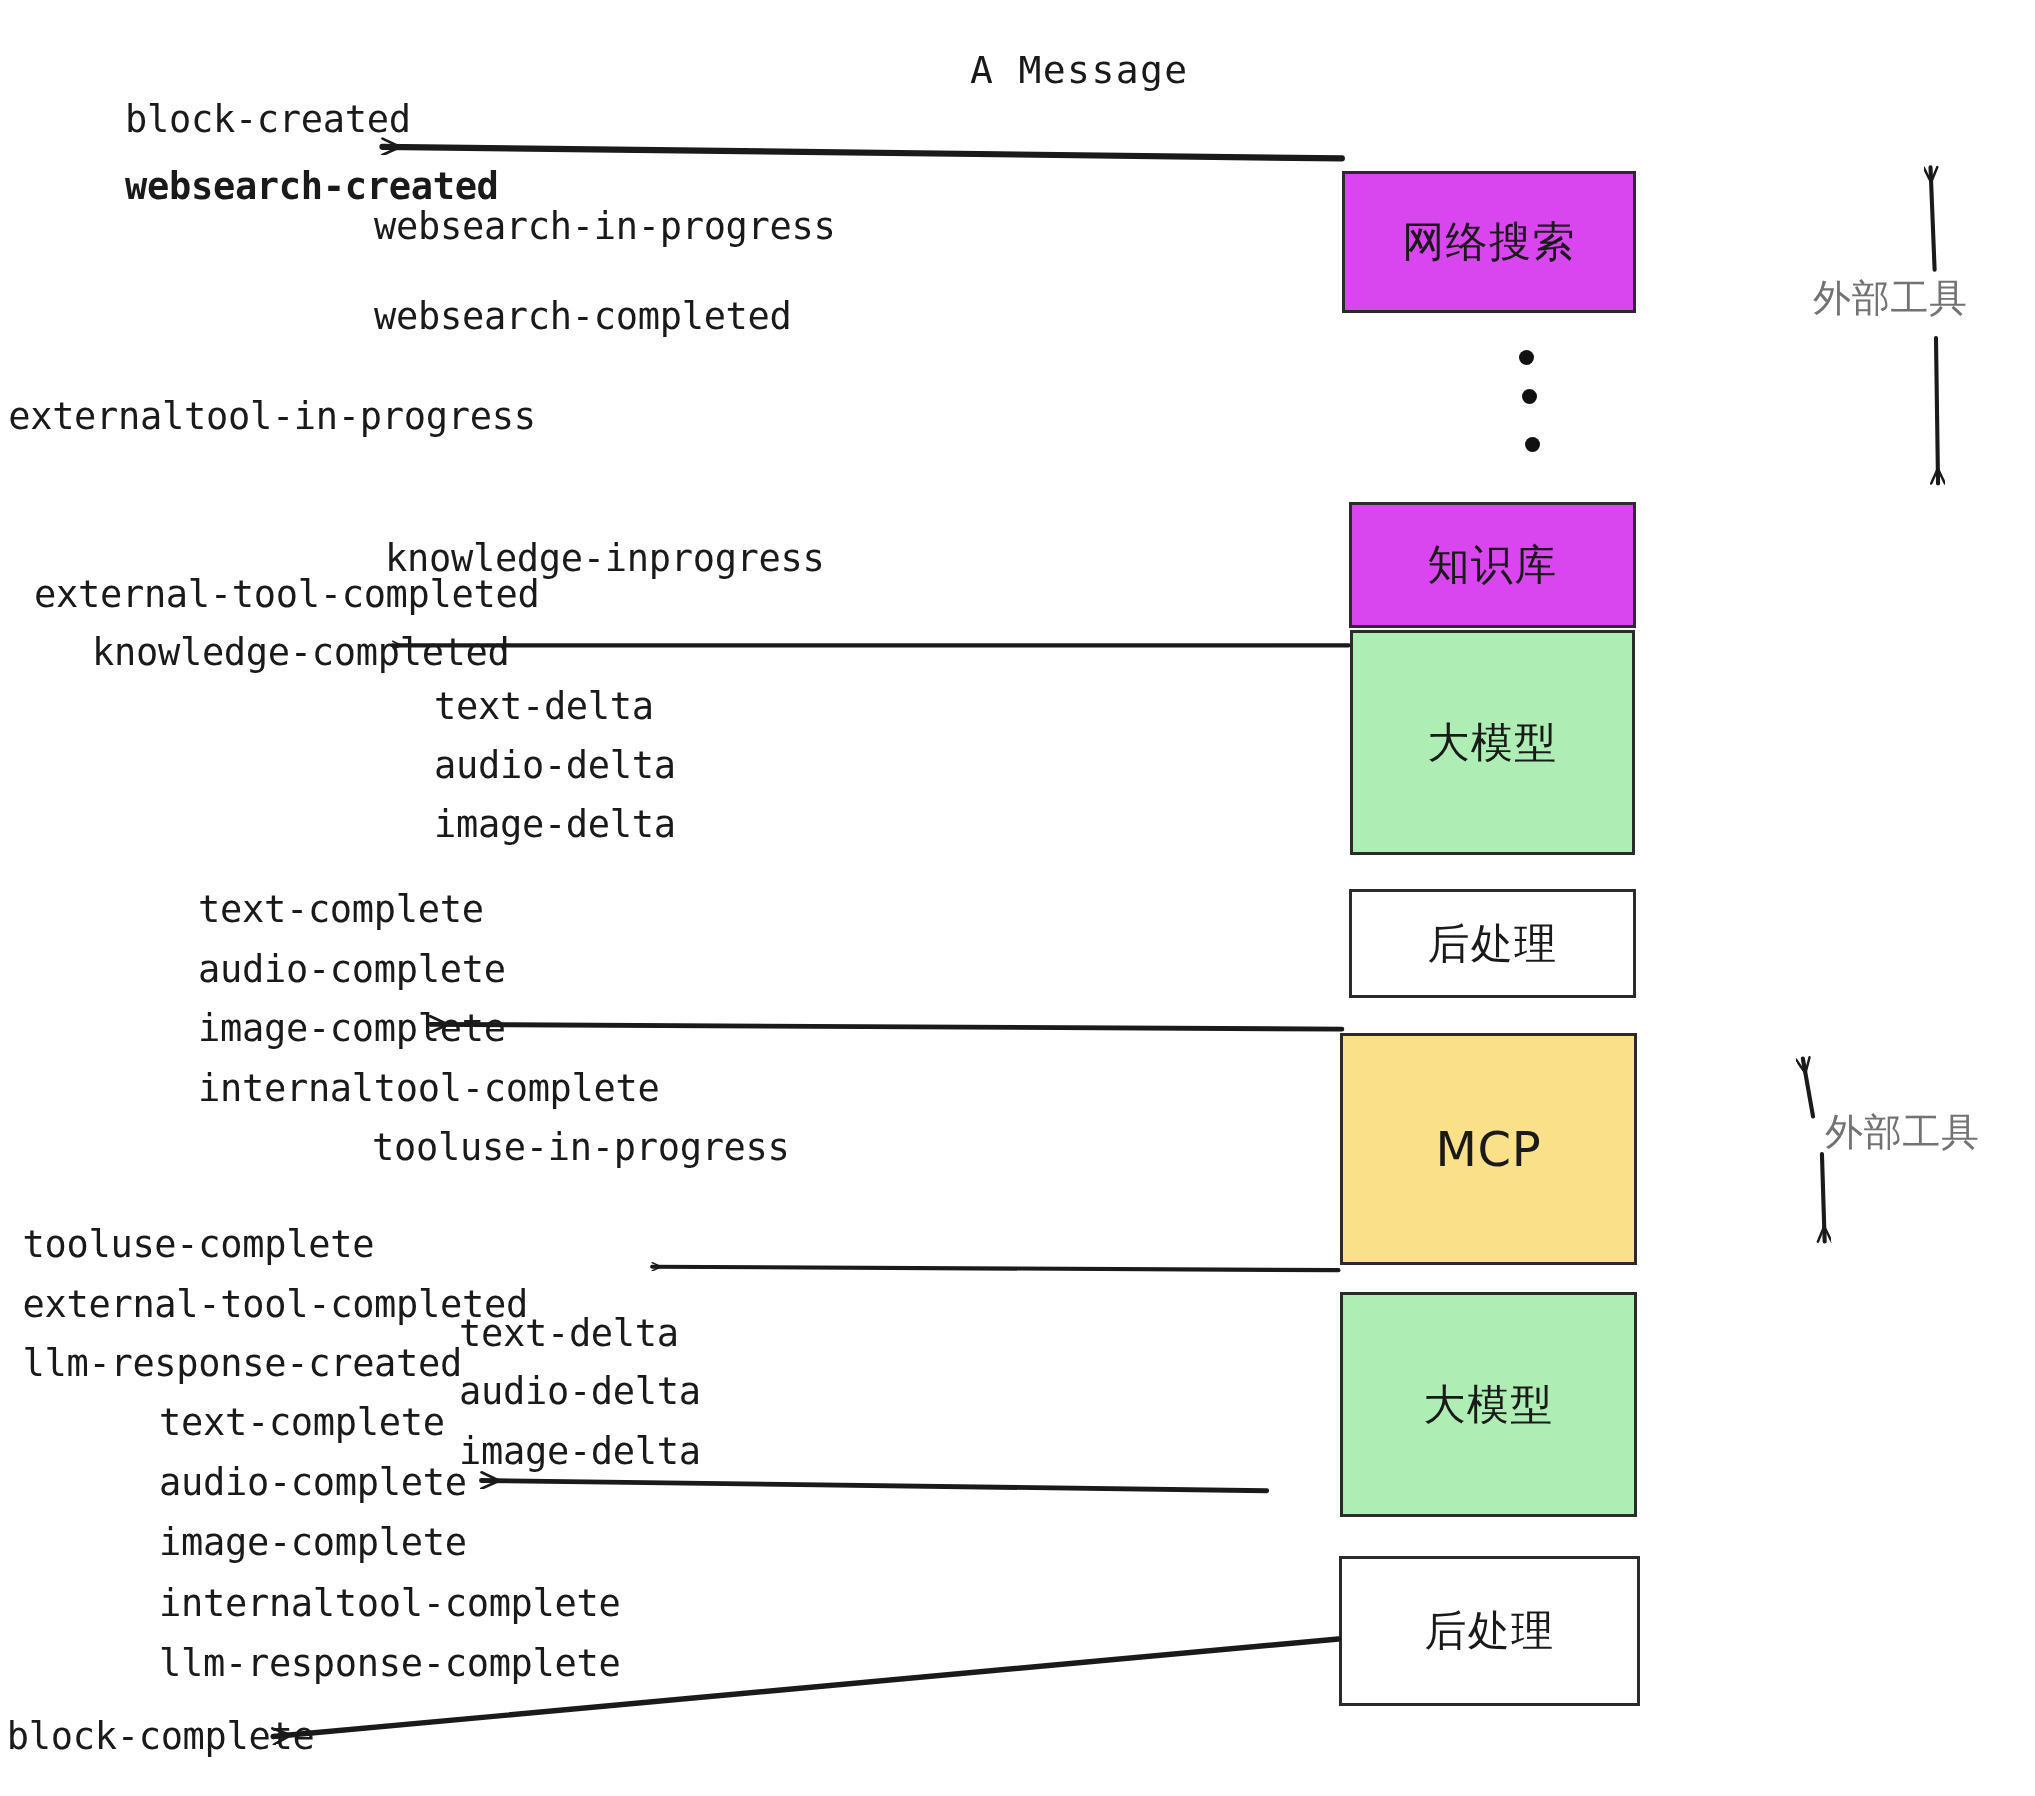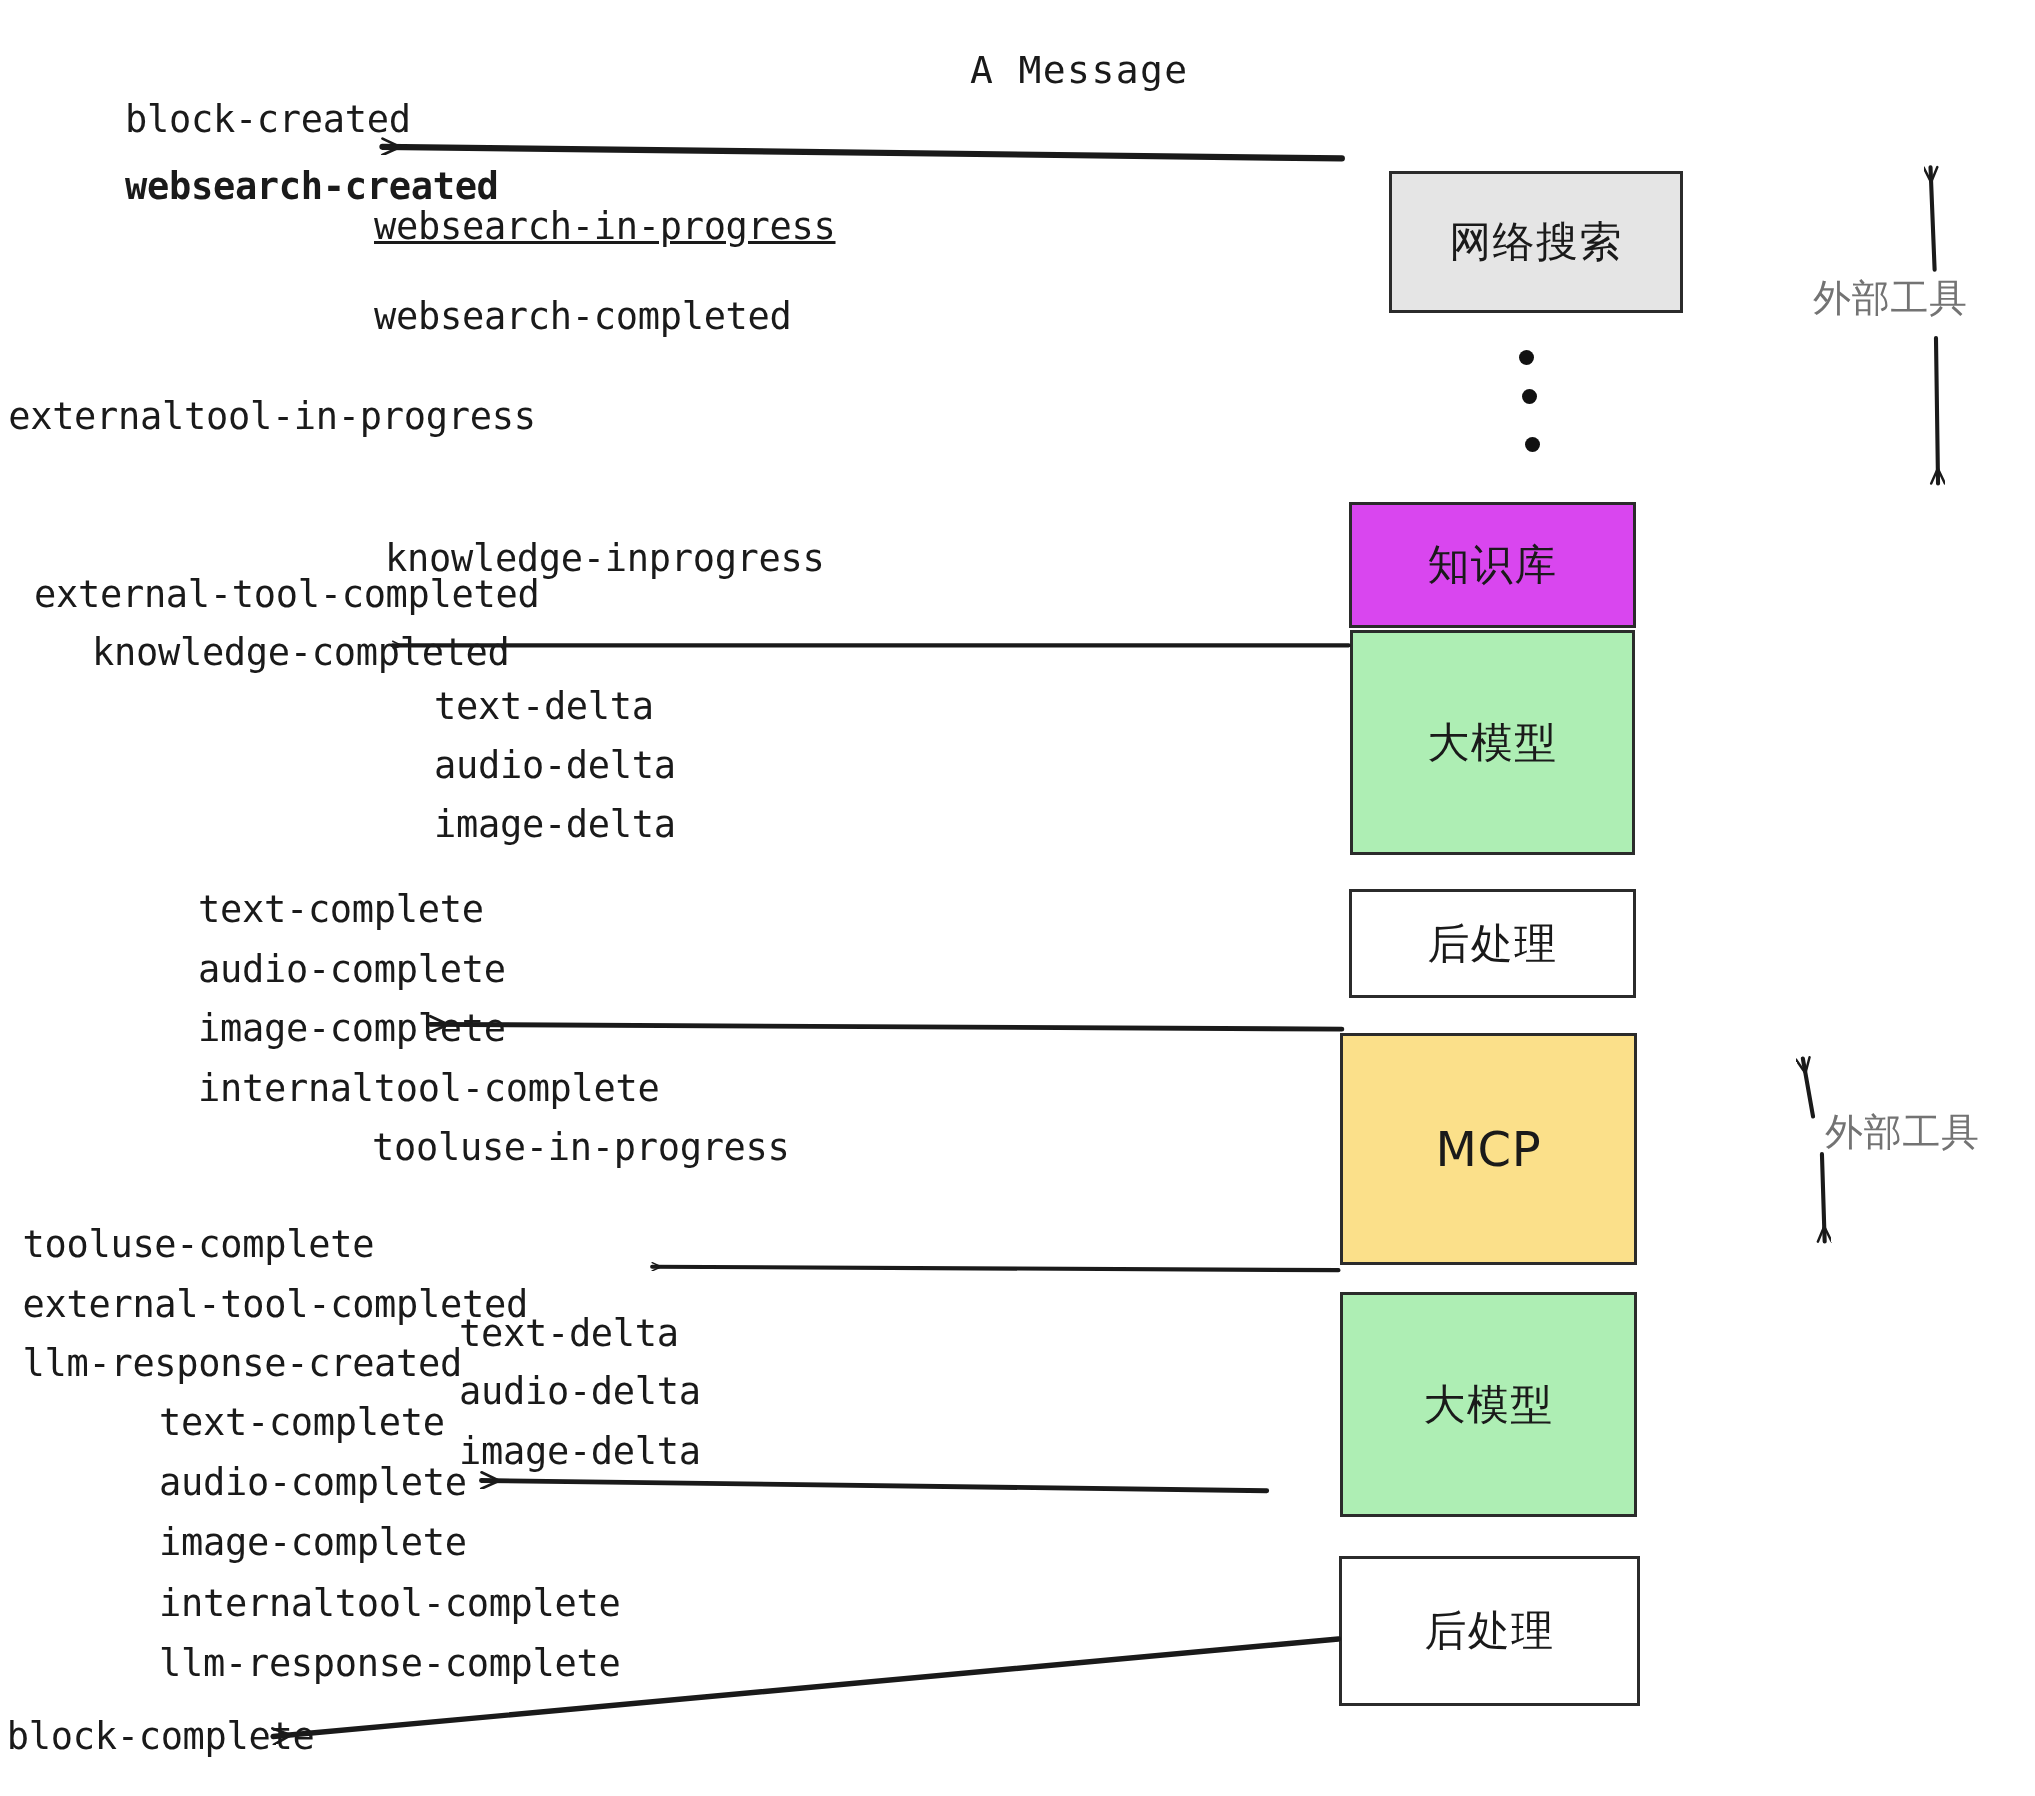--- a/index.html
+++ b/index.html
@@ -75,21 +75,21 @@
     pointer-events: none;
   }
 </style>
 </head>
 <body>
 
 <div id="canvas">
 
   <div class="title" style="left:970px; top:19px;margin-top:32px;">A Message</div>
 
-  <div class="box" style="left:1342px; top:171px; width:294px; height:142px; background:#e5e5e5;margin-left:47px;">
+  <div class="box" style="left:1342px; top:171px; width:294px; height:142px; background:#d946ef;">
     <span>网络搜索</span>
   </div>
 
   <div class="box" style="left:1349px; top:502px; width:287px; height:126px; background:#d946ef;">
     <span>知识库</span>
   </div>
 
   <div class="box" style="left:1350px; top:630px; width:285px; height:225px; background:#aeeeb4;">
     <span>大模型</span>
   </div>
@@ -113,21 +113,21 @@
   <div class="dot" style="left:1519px; top:350px;"></div>
   <div class="dot" style="left:1522px; top:389px;"></div>
   <div class="dot" style="left:1525px; top:437px;"></div>
 
   <div class="cn-side" style="left:1813px; top:279px;">外部工具</div>
 
   <div class="cn-side" style="left:1825px; top:1113px;">外部工具</div>
 
   <div class="lbl" style="left:125px;  top:101px;">block-created</div>
   <div class="lbl" style="left:125px;  top:168px;font-weight:bold;">websearch-created</div>
-  <div class="lbl" style="left:374px;  top:208px;text-decoration:underline;">websearch-in-progress</div>
+  <div class="lbl" style="left:374px;  top:208px;">websearch-in-progress</div>
   <div class="lbl" style="left:374px;  top:298px;text-align:center;">websearch-completed</div>
   <div class="lbl" style="left:8.2px;   top:398px;">externaltool-in-progress</div>
   <div class="lbl" style="left:385px;  top:540px;">knowledge-inprogress</div>
   <div class="lbl" style="left:34px;   top:576px;">external-tool-completed</div>
   <div class="lbl" style="left:92px;  top:634px;">knowledge-completed</div>
   <div class="lbl" style="left:434px;  top:688px;">text-delta</div>
   <div class="lbl" style="left:434px;  top:747px;">audio-delta</div>
   <div class="lbl" style="left:434px;  top:806px;">image-delta</div>
   <div class="lbl" style="left:198px;  top:891px;">text-complete</div>
   <div class="lbl" style="left:198px;  top:951px;">audio-complete</div>

